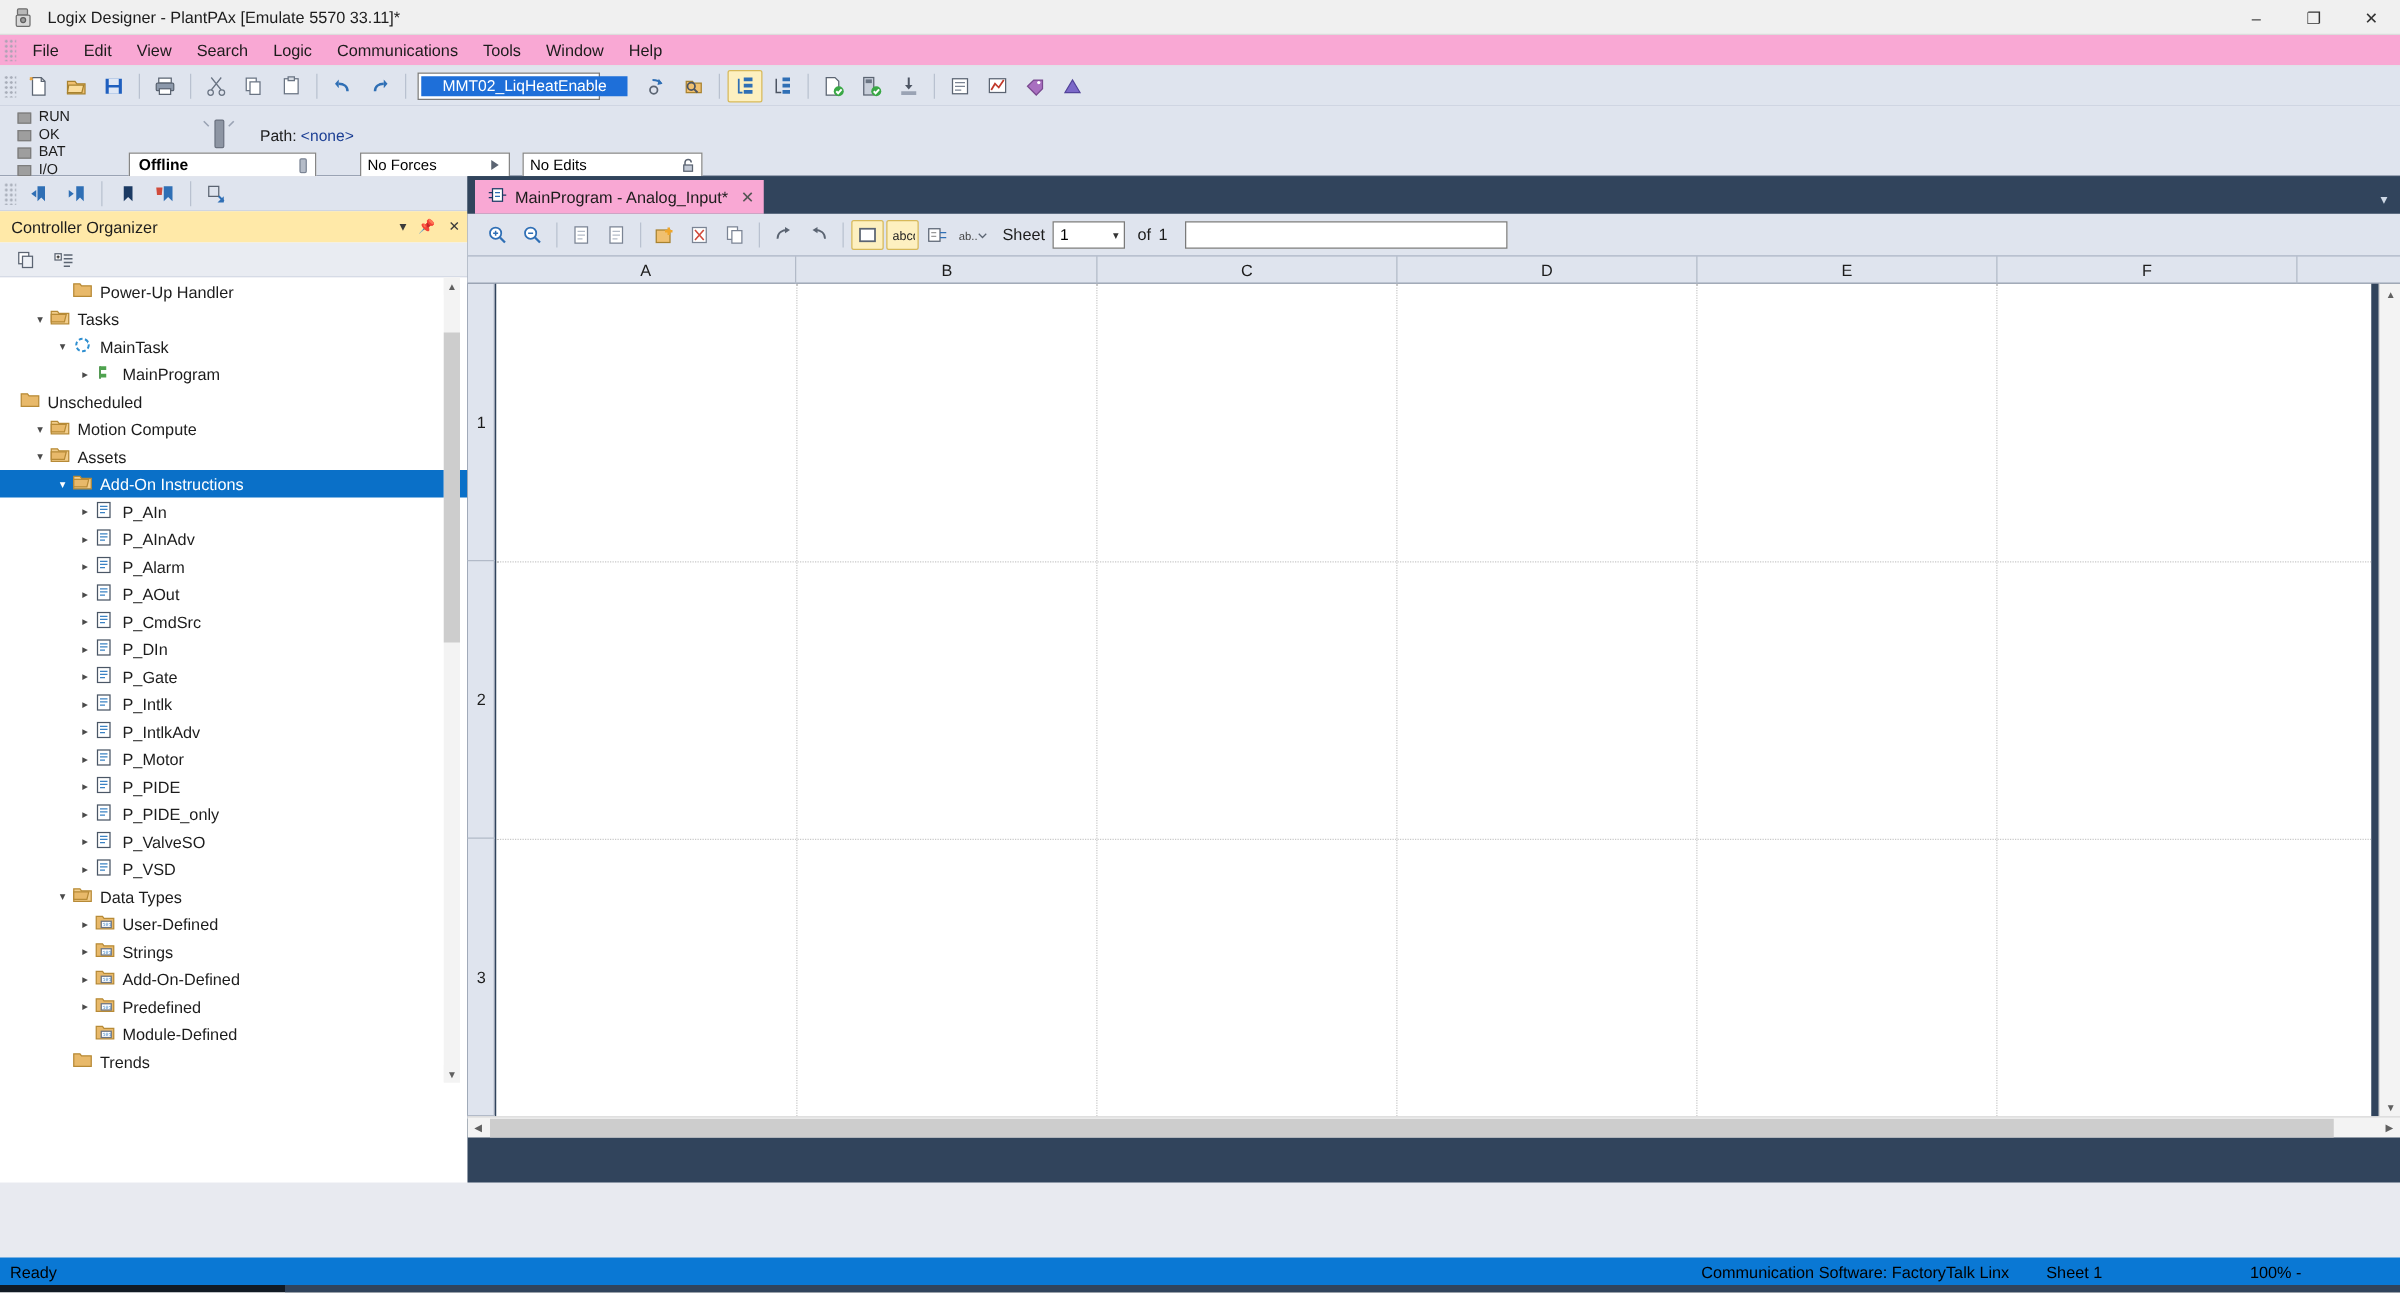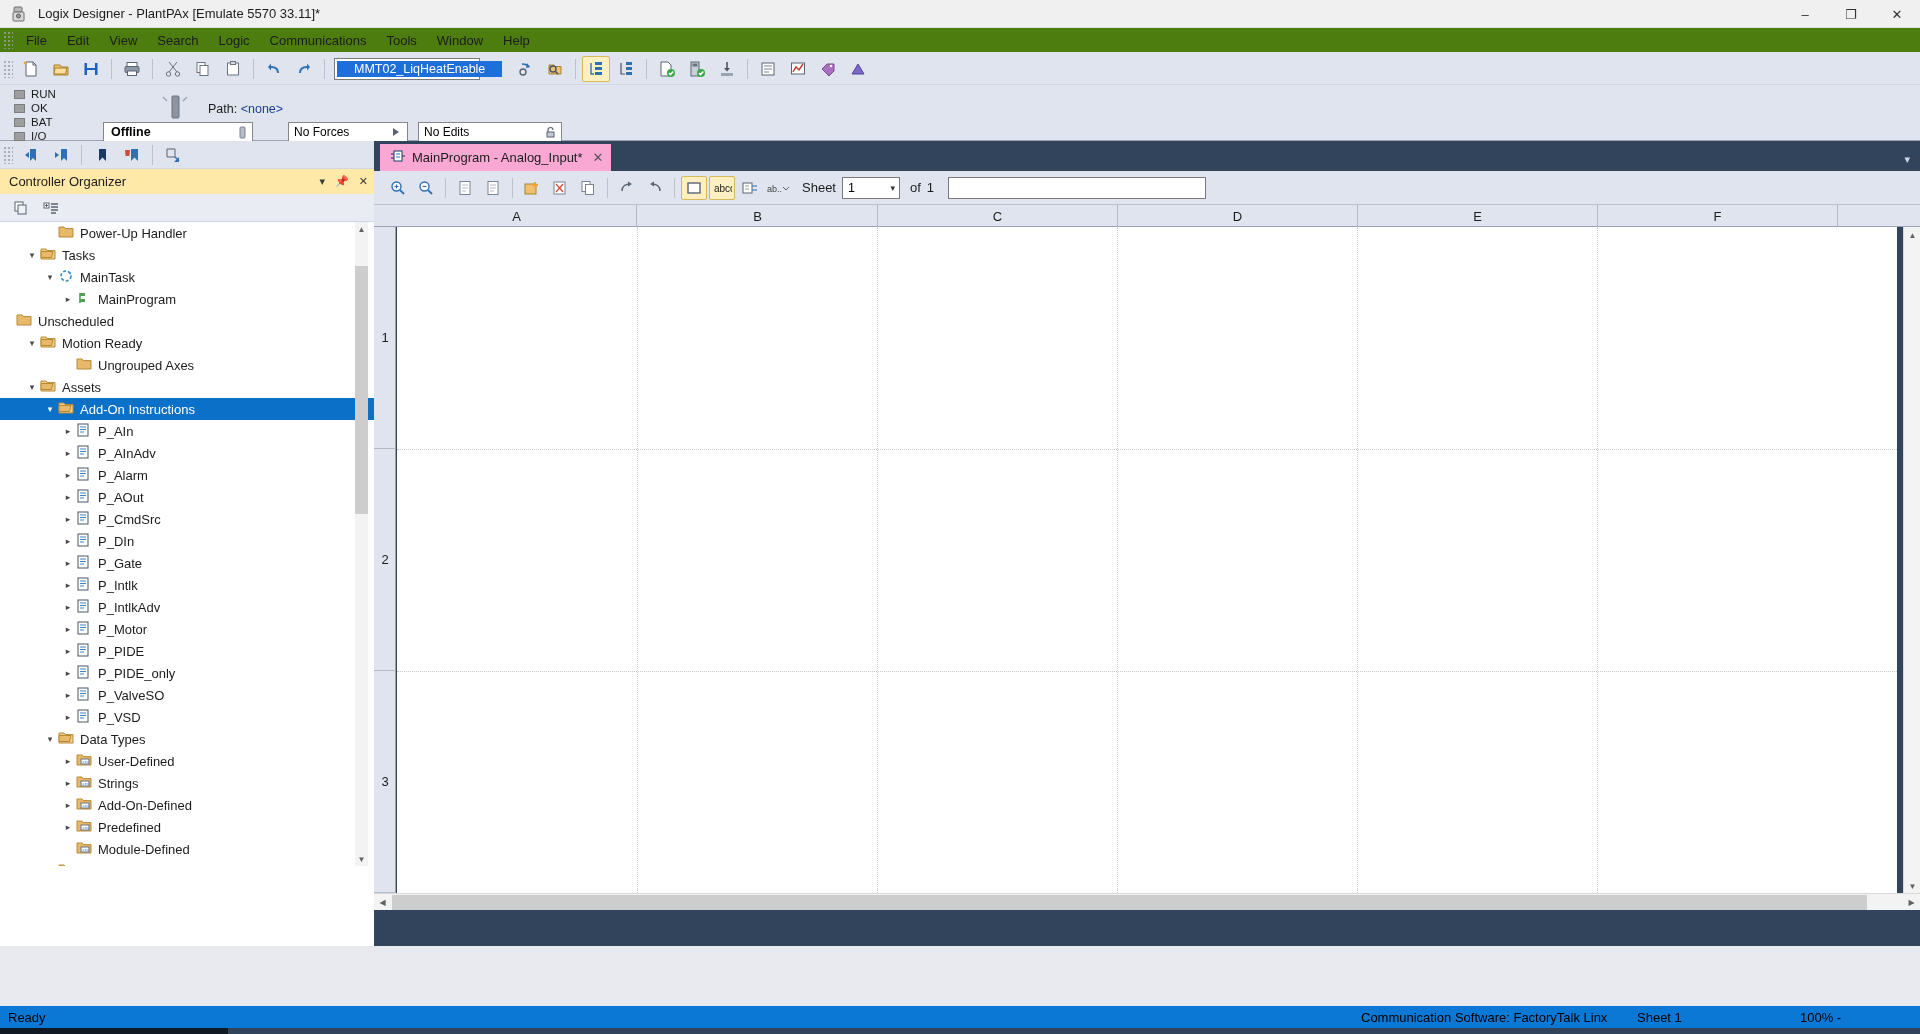--- a/index.html
+++ b/index.html
@@ -25,21 +25,21 @@
     display:flex; align-items:center; justify-content:center;
   }
   .titlebar .title { font-size: 13px; color:#1c1c1c; }
   .winbtns { position:absolute; right:0; top:0; height:28px; display:flex; }
   .winbtn { width: 46px; height:28px; display:flex; align-items:center; justify-content:center;
             color:#333; font-size: 13px; }
 
   
   .menubar {
     position:absolute; left:0; top:28px; width:1920px; height:25px;
-    background:#4d7c0f; display:flex; align-items:center;
+    background:#f9a8d4; display:flex; align-items:center;
     border-bottom:1px solid #dfe2e8;
   }
   .gripper { width:10px; height:18px; margin-left:3px; margin-right:3px;
      background-image: radial-gradient(circle at 2px 2px, #9aa0ac 1px, transparent 1.2px);
      background-size: 4px 4px; opacity:.8; }
   .menuitem { padding: 3px 10px; font-size: 13px; color:#1c1c1c; cursor:default; }
 
   
   .toolbar1 {
     position:absolute; left:0; top:53px; width:1920px; height:32px;
@@ -676,28 +676,21 @@
                 <path d="M1 2h5l1.2 1.6H15V12H1z" fill="#e8b96a" stroke="#b78a36"></path>
               </svg></span>
             <span>Unscheduled</span>
           </div>
           <div class="trow" style="padding-left: 24px;">
             <span class="tw">▾</span>
             <span class="ticon"><svg width="16" height="13" viewBox="0 0 16 13">
                 <path d="M1 2h5l1.2 1.6H15V12H1z" fill="#f2cd8b" stroke="#b78a36"></path>
                 <path d="M1 4.5h12l-1.5 6H1z" fill="#e8b96a" stroke="#b78a36"></path>
               </svg></span>
-            <span>Motion Ready</span>
-          </div>
-          <div class="trow" style="padding-left: 60px;">
-            <span class="tw"></span>
-            <span class="ticon"><svg width="16" height="13" viewBox="0 0 16 13">
-                <path d="M1 2h5l1.2 1.6H15V12H1z" fill="#e8b96a" stroke="#b78a36"></path>
-              </svg></span>
-            <span>Ungrouped Axes</span>
+            <span>Motion Compute</span>
           </div>
           <div class="trow" style="padding-left: 24px;">
             <span class="tw">▾</span>
             <span class="ticon"><svg width="16" height="13" viewBox="0 0 16 13">
                 <path d="M1 2h5l1.2 1.6H15V12H1z" fill="#f2cd8b" stroke="#b78a36"></path>
                 <path d="M1 4.5h12l-1.5 6H1z" fill="#e8b96a" stroke="#b78a36"></path>
               </svg></span>
             <span>Assets</span>
           </div>
           <div class="trow sel" style="padding-left: 42px;">

